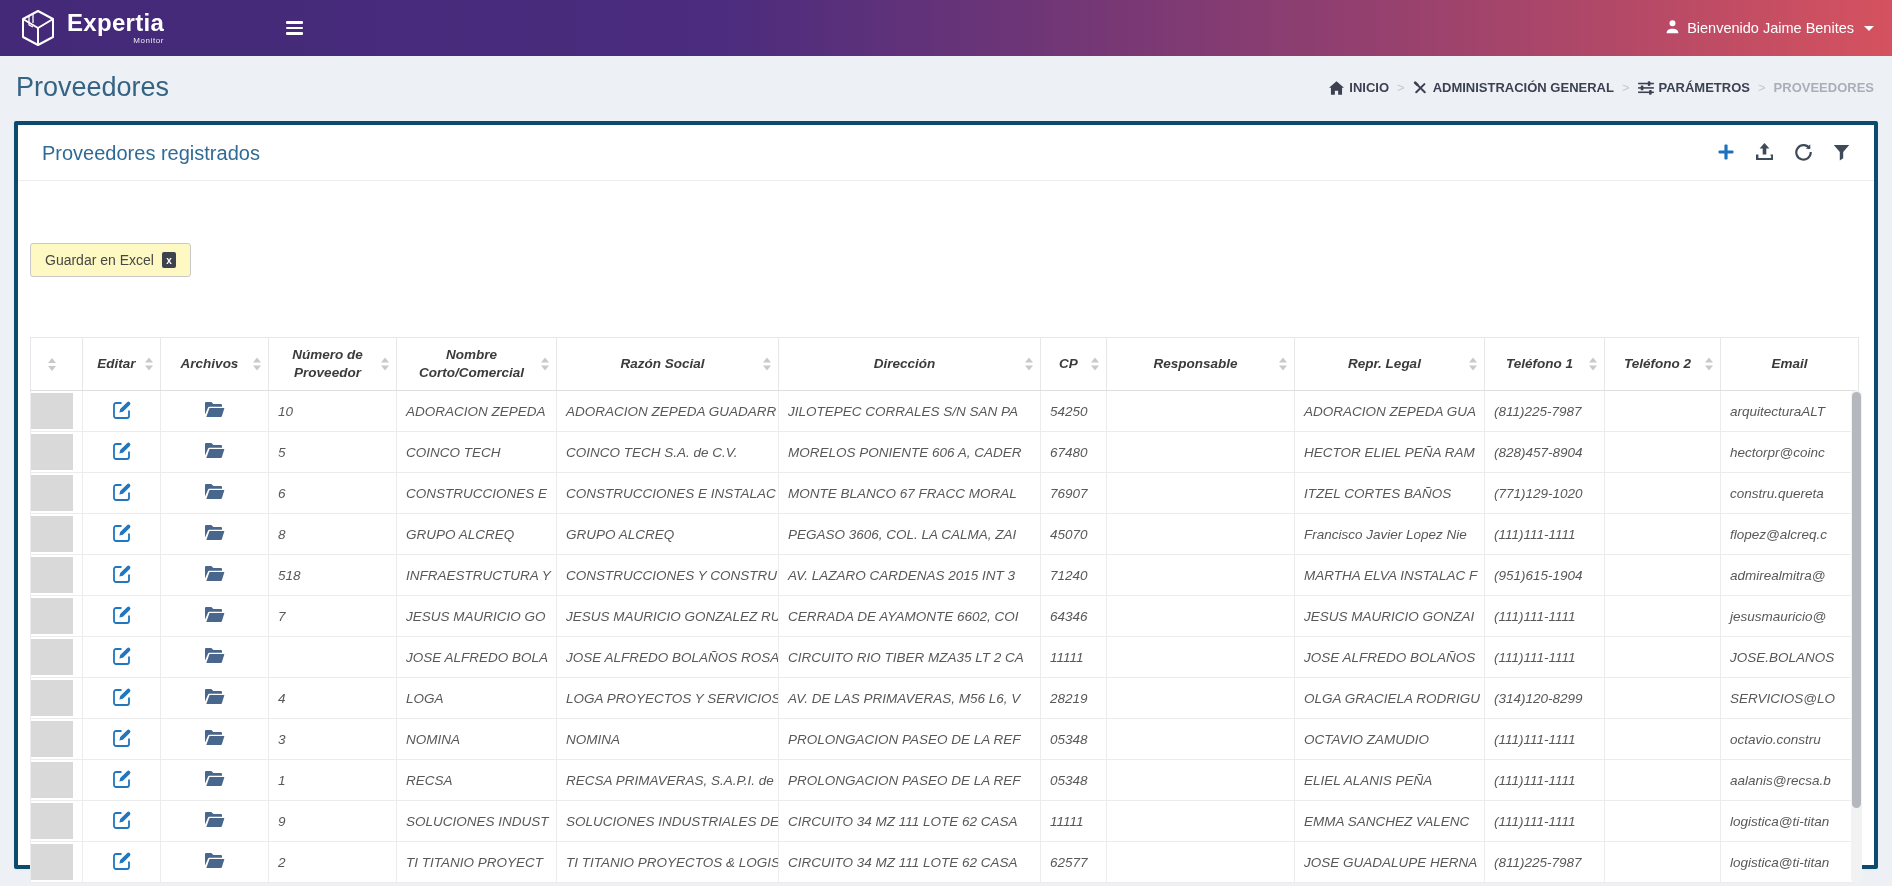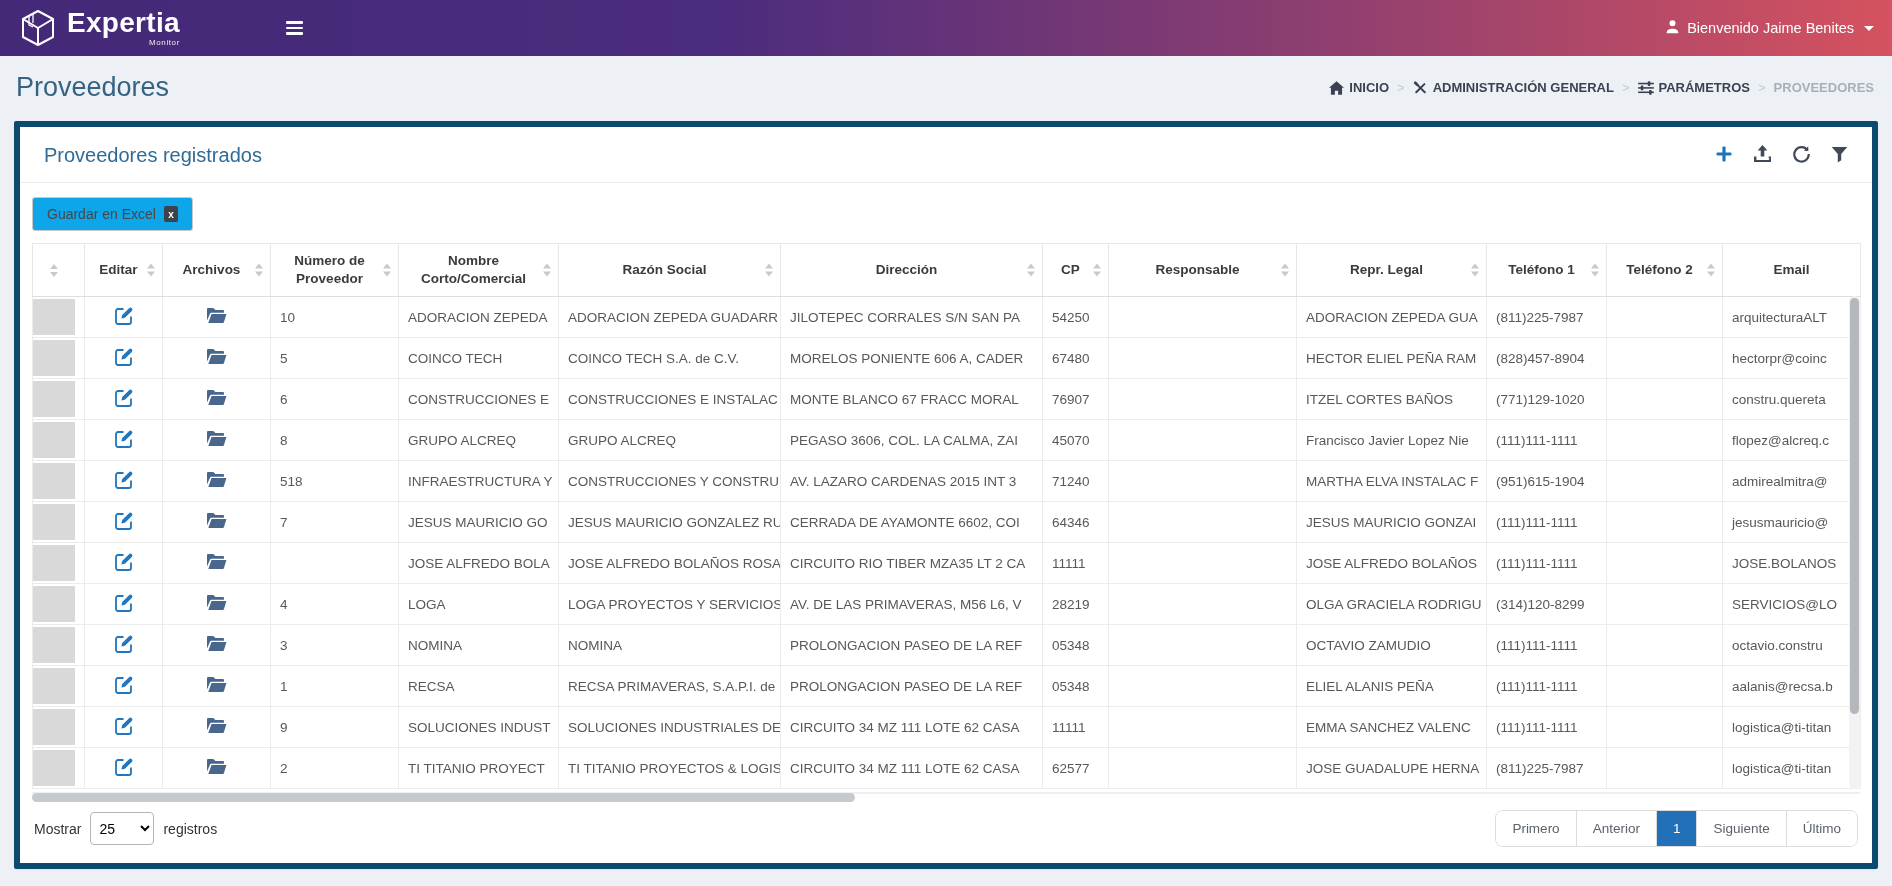--- a/index.html
+++ b/index.html
@@ -5,55 +5,55 @@
   * { box-sizing: border-box; margin: 0; padding: 0; }
   html,body { width:1892px; height:886px; overflow:hidden; }
   body { font-family:"Liberation Sans", sans-serif; background:#edf1f6; color:#333; }
 
   
   .topbar{height:56px;display:flex;align-items:center;color:#fff;
     background:linear-gradient(90deg,#432978 0%,#4b2c7e 38%,#93406f 72%,#d5525f 100%);}
   .brand{display:flex;align-items:center;gap:11px;padding:0 20px;min-width:280px;cursor:pointer;}
   .brand svg{display:block;}
   .brand-text{display:flex;flex-direction:column;line-height:1;}
-  .brand-name{font-size:28px;font-weight:700;letter-spacing:.3px;}
+  .brand-name{font-size:24px;font-weight:700;letter-spacing:.3px;}
   .brand-tagline{font-size:8px;letter-spacing:.6px;align-self:flex-end;margin-top:2px;opacity:.9;}
   .hamburger{display:flex;flex-direction:column;gap:3px;background:none;border:none;cursor:pointer;padding:6px;}
   .hamburger span{display:block;width:17px;height:2.5px;background:#fff;border-radius:1px;}
   .user-menu{margin-left:auto;margin-right:18px;display:flex;align-items:center;gap:7px;font-size:14.5px;cursor:pointer;}
   .caret{width:0;height:0;border-left:5px solid transparent;border-right:5px solid transparent;border-top:5px solid #fff;margin-left:3px;}
 
   
   .page-head{display:flex;justify-content:space-between;align-items:center;padding:16px 18px 18px 16px;}
   .page-title{font-size:27px;font-weight:400;color:#356384;}
   .breadcrumb{display:flex;align-items:center;font-size:13px;font-weight:700;color:#3b4150;}
   .crumb{display:flex;align-items:center;gap:5px;cursor:pointer;}
   .crumb svg{display:block;}
   .crumb.last{color:#a9afba;cursor:default;}
   .crumb-sep{color:#c3c8d0;margin:0 8px;font-weight:400;}
 
   
-  .card{margin:0 14px;background:#fff;border:6px solid #0c4a6e;border-radius:2px;
-    box-shadow:0 1px 2px rgba(0,0,0,.05);height:748px;display:flex;flex-direction:column;}
+  .card{margin:0 14px;background:#fff;border:4px solid #0c4a6e;border-radius:2px;
+    box-shadow:0 1px 2px rgba(0,0,0,.05);height:748px;display:flex;flex-direction:column;gap:48px;}
   .card-head{display:flex;justify-content:space-between;align-items:center;padding:17px 24px 15px;border-bottom:1px solid #ededed;}
   .panel-title{font-size:20px;font-weight:400;color:#2e6b96;}
   .panel-actions{display:flex;align-items:center;gap:20px;}
   .icon-btn{background:none;border:none;cursor:pointer;display:flex;align-items:center;color:#3e4a57;}
   .icon-btn.accent{color:#1d73bb;}
 
   .card-toolbar{display:flex;justify-content:space-between;align-items:center;padding:14px 24px 12px 12px;}
-  .excel-btn{display:inline-flex;align-items:center;gap:8px;background:#0ea5e9;border:1px solid #c9c9c9;
+  .excel-btn{display:inline-flex;align-items:center;gap:8px;background:#fef9c3;border:1px solid #c9c9c9;
     border-radius:3px;padding:8px 14px;font-size:14px;color:#474747;cursor:pointer;}
   .excel-ico{width:14px;height:16px;background:#3d424d;border-radius:2px;color:#fff;font-size:10px;font-weight:700;
     display:flex;align-items:center;justify-content:center;}
   .search{display:flex;align-items:center;gap:9px;font-size:14px;color:#333;}
   .search input{width:158px;height:35px;border:1px solid #cdcdcd;border-radius:6px;padding:0 9px;font-size:14px;outline:none;}
 
   
-  .table-wrap{position:relative;margin:0 12px;padding-right:12px;}
+  .table-wrap{position:relative;margin:0 12px;padding-right:12px;font-style:italic;}
   table{width:100%;border-collapse:collapse;table-layout:fixed;}
   th{height:53px;border:1px solid #e7e7e7;border-bottom:1px solid #dedede;background:#fff;
     font-size:13.5px;font-weight:700;color:#3b3b3b;text-align:center;vertical-align:middle;
     padding:6px 18px 6px 8px;line-height:1.35;position:relative;cursor:pointer;}
   th.nosort{padding-right:8px;cursor:default;}
   td{height:41px;border:1px solid #ececec;font-size:13.5px;color:#585858;background:#fff;
     padding:0 9px;white-space:nowrap;overflow:hidden;vertical-align:middle;}
   td.center{text-align:center;padding:0;}
   td.handle{padding:2px 9px 2px 0;}
   .handle-block{width:100%;height:100%;background:#d9d9d9;}

